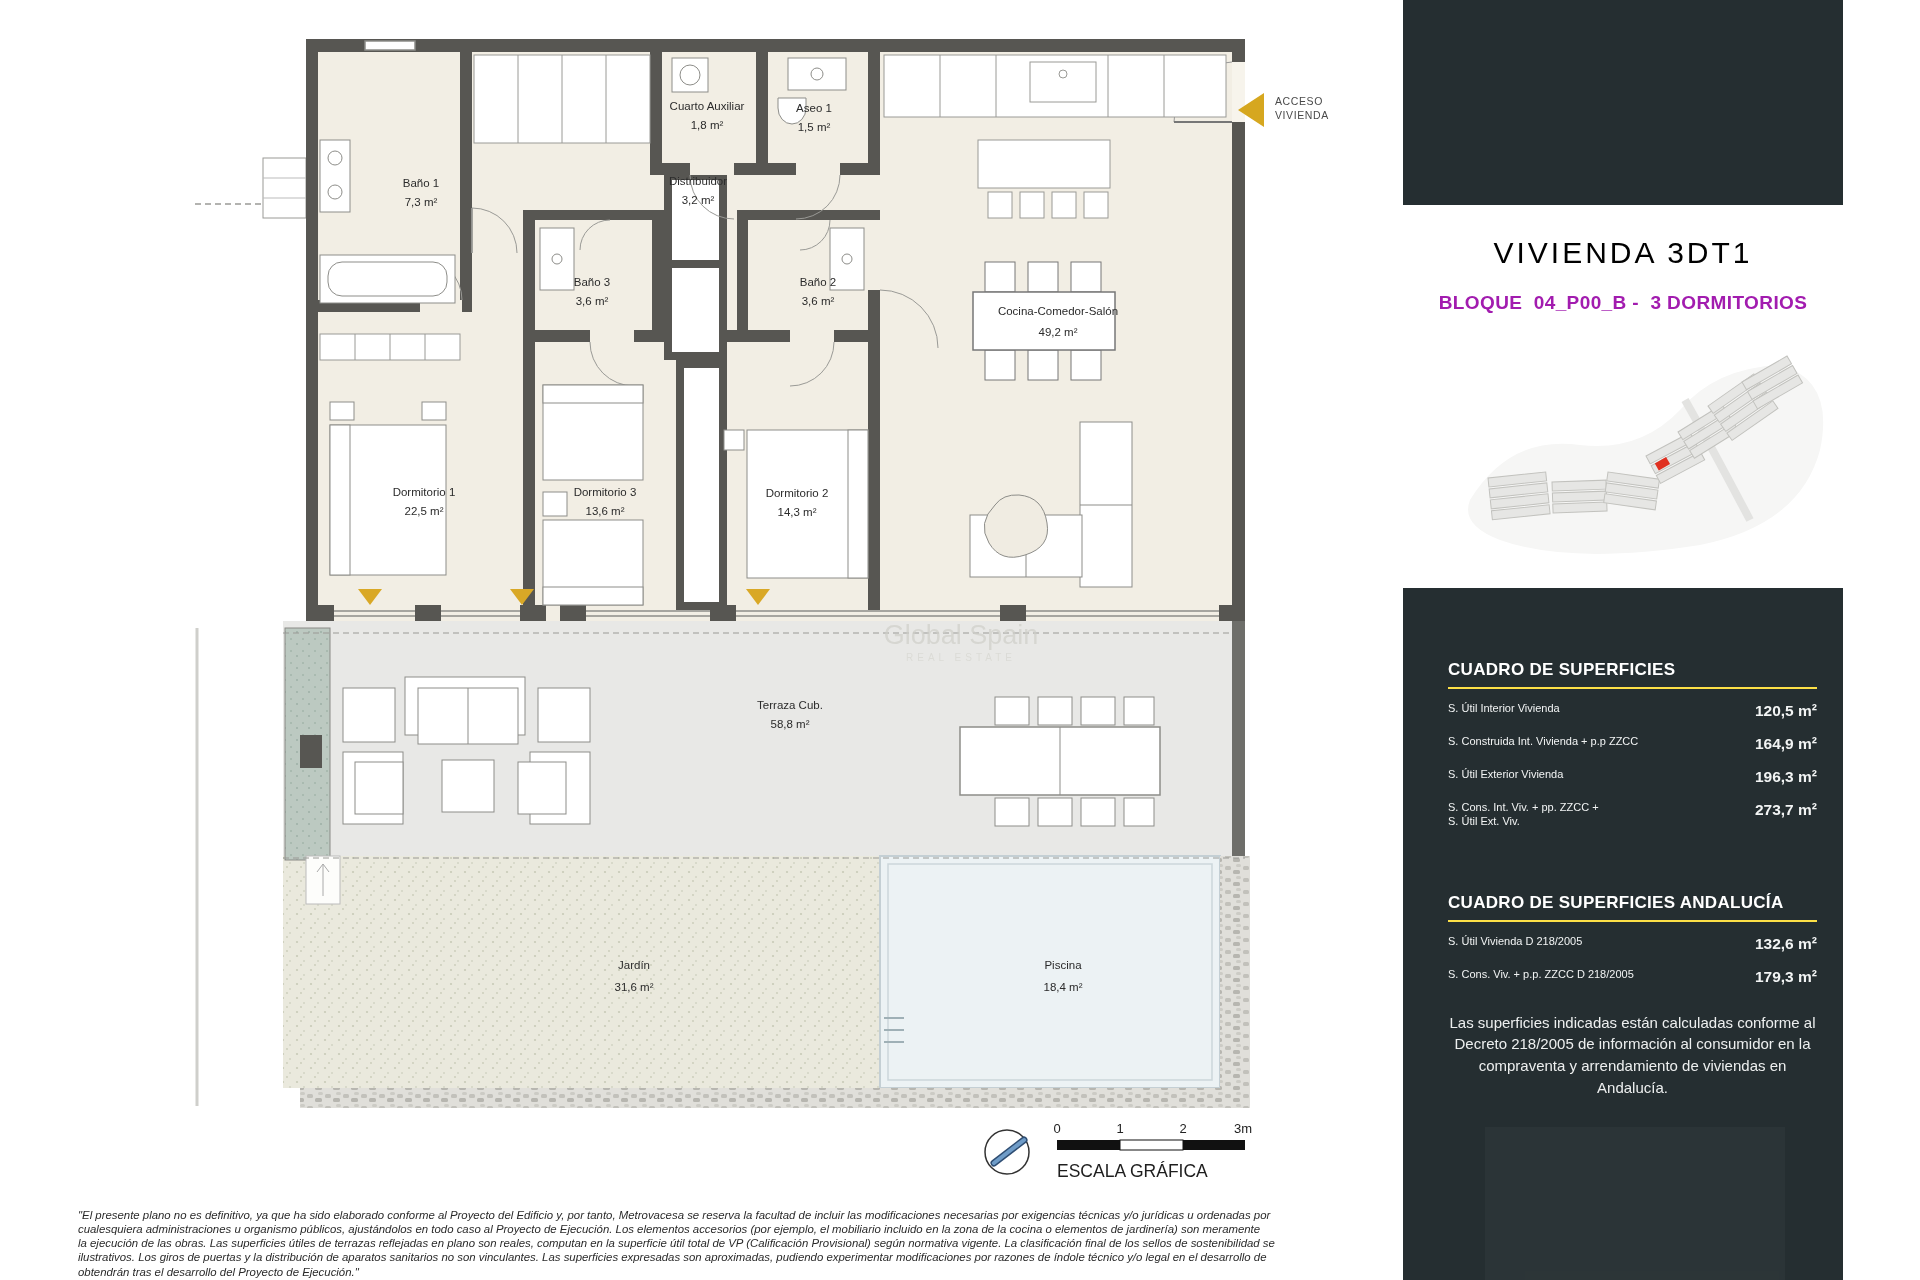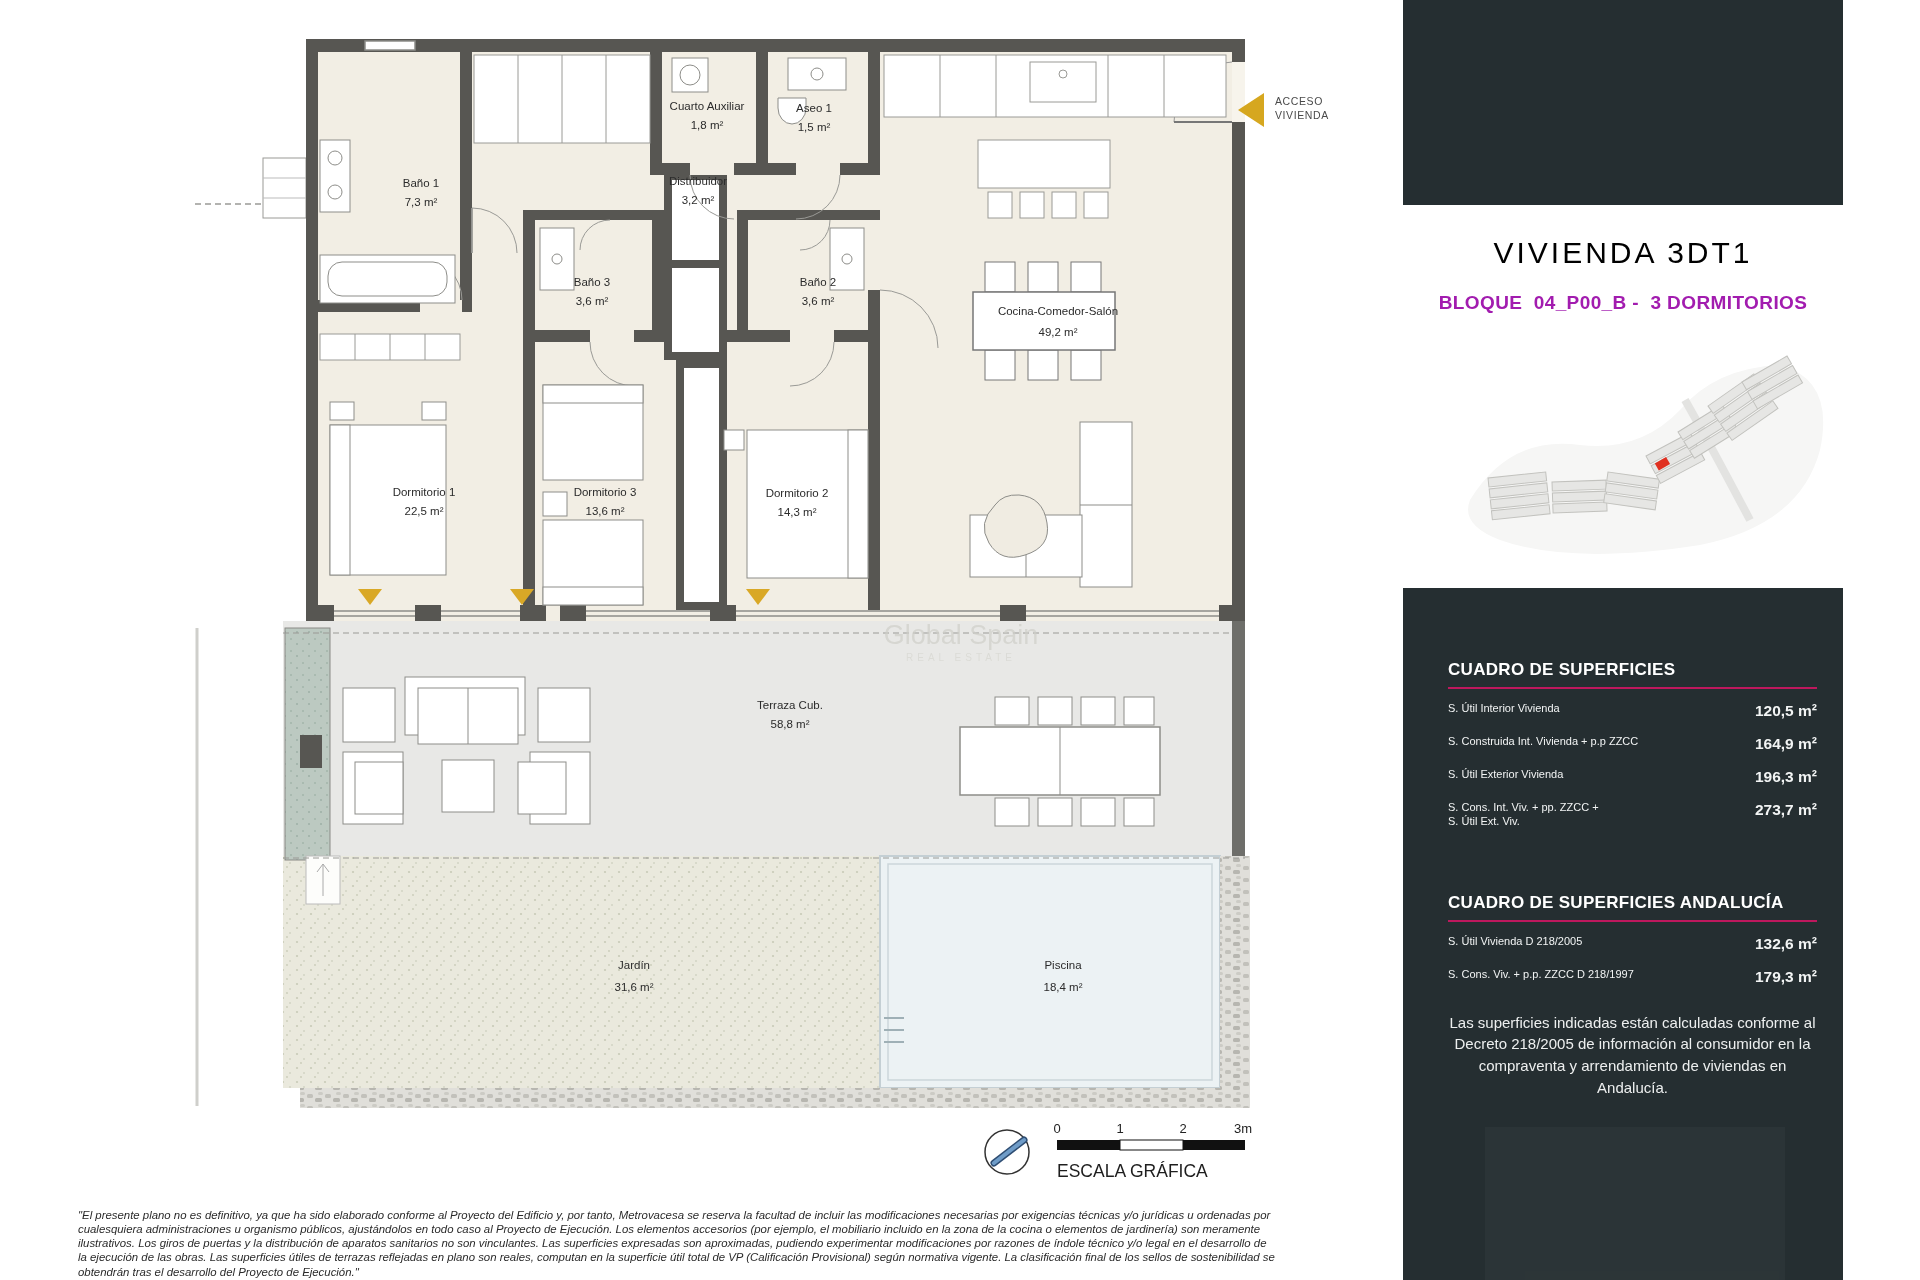--- a/index.html
+++ b/index.html
@@ -10,21 +10,21 @@
   .dark-top{left:1403px;top:0;width:440px;height:205px;background:#252E31;}
   .side-title{left:1403px;top:236px;width:440px;text-align:center;
               font-size:30px;letter-spacing:3px;color:#000000;font-weight:400;}
   .side-subtitle{left:1403px;top:292px;width:440px;text-align:center;
                  font-size:19px;font-weight:bold;color:#a21caf;letter-spacing:.4px;white-space:pre;}
   .panel-main{left:1403px;top:588px;width:440px;height:692px;background:#252E31;
               box-sizing:border-box;padding:72px 26px 0 45px;color:#F2F4F4;}
   .panel-watermark{position:absolute;left:82px;top:539px;width:300px;height:153px;
                    background:rgba(255,255,255,0.03);}
   .tbl-head{font-size:17px;font-weight:bold;letter-spacing:.3px;color:#FFFFFF;
-            border-bottom:2px solid #be185d;padding-bottom:7px;}
+            border-bottom:2px solid #fde047;padding-bottom:7px;}
   .tbl{margin-top:13px;}
   .trow{display:flex;justify-content:space-between;align-items:flex-start;margin-bottom:15px;}
   .trow .lbl{font-size:11px;line-height:1.25;white-space:pre-line;}
   .trow .val{font-size:15.5px;font-weight:bold;white-space:nowrap;margin-left:4px;}
   .sect2{margin-top:64px;}
   .panel-note{margin-top:26px;font-size:15px;line-height:1.45;
               text-align:center;color:#EDEFEF;}
   
   .disclaimer{left:78px;top:1208px;width:1280px;font-size:11.4px;font-style:italic;
               color:#2A2A2A;line-height:1.24;}
@@ -406,27 +406,27 @@
     </div>
   </div>
 
   <div class="tbl-head sect2">CUADRO DE SUPERFICIES ANDALUCÍA</div>
   <div class="tbl">
     <div class="trow">
       <span class="lbl">S. Útil Vivienda D 218/2005</span>
       <span class="val">132,6 m²</span>
     </div>
     <div class="trow">
-      <span class="lbl">S. Cons. Viv. + p.p. ZZCC D 218/1997</span>
+      <span class="lbl">S. Cons. Viv. + p.p. ZZCC D 218/2005</span>
       <span class="val">179,3 m²</span>
     </div>
   </div>
 
   <div class="panel-note">Las superficies indicadas están calculadas conforme al Decreto 218/2005 de información al consumidor en la compraventa y arrendamiento de viviendas en Andalucía.</div>
 </div>
 
 <div class="abs disclaimer">
   <div>"El presente plano no es definitivo, ya que ha sido elaborado conforme al Proyecto del Edificio y, por tanto, Metrovacesa se reserva la facultad de incluir las modificaciones necesarias por exigencias técnicas y/o jurídicas u ordenadas por</div>
   <div>cualesquiera administraciones u organismo públicos, ajustándolos en todo caso al Proyecto de Ejecución. Los elementos accesorios (por ejemplo, el mobiliario incluido en la zona de la cocina o elementos de jardinería) son meramente</div>
+  <div>la ejecución de las obras. Las superficies útiles de terrazas reflejadas en plano son reales, computan en la superficie útil total de VP (Calificación Provisional) según normativa vigente. La clasificación final de los sellos de sostenibilidad se</div>
   <div>ilustrativos. Los giros de puertas y la distribución de aparatos sanitarios no son vinculantes. Las superficies expresadas son aproximadas, pudiendo experimentar modificaciones por razones de índole técnico y/o legal en el desarrollo de</div>
-  <div>la ejecución de las obras. Las superficies útiles de terrazas reflejadas en plano son reales, computan en la superficie útil total de VP (Calificación Provisional) según normativa vigente. La clasificación final de los sellos de sostenibilidad se</div>
   <div>obtendrán tras el desarrollo del Proyecto de Ejecución."</div>
 </div>
 
 </body></html>

